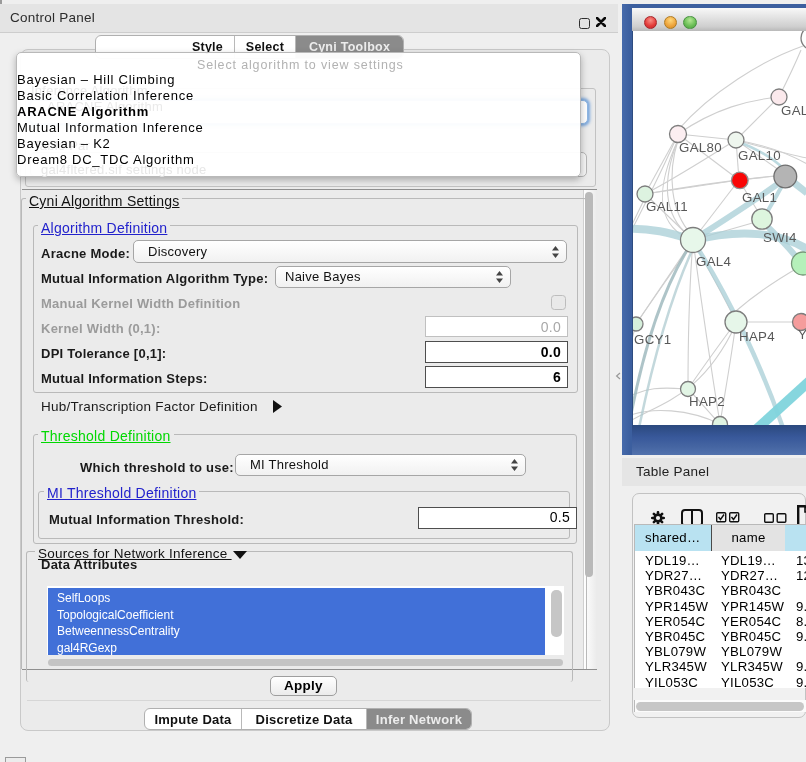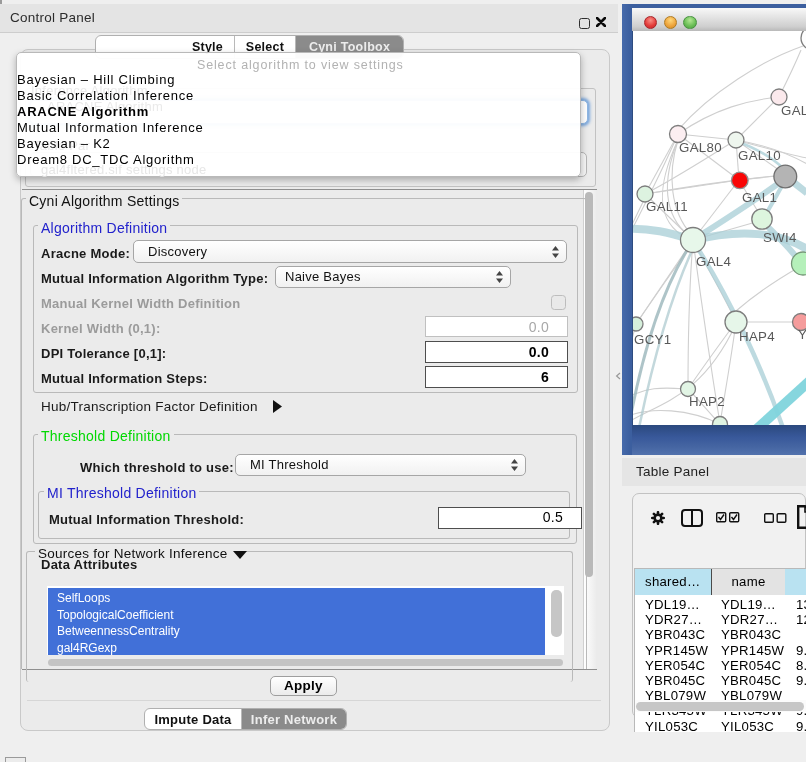--- a/index.html
+++ b/index.html
@@ -2,23 +2,23 @@
 <html><head>
 <meta charset="utf-8">
 <style>
 html,body{margin:0;padding:0;}
 body{width:806px;height:762px;position:relative;overflow:hidden;background:#efefef;
   font-family:"Liberation Sans",sans-serif;-webkit-font-smoothing:antialiased;letter-spacing:0.25px;}
 .abs{position:absolute;}
 .lbl{position:absolute;font-size:13px;color:#1a1a1a;white-space:nowrap;}
 .b{font-weight:bold;}
 .grp{position:absolute;border:1px solid #b9b9b9;border-radius:3px;}
-.glab{position:absolute;font-size:14px;background:#ebebeb;padding:0 3px;white-space:nowrap;}
+.glab{position:absolute;font-size:14px;background:#ebebeb;padding:0 3px;white-space:nowrap;text-decoration:underline;}
 .field{position:absolute;background:#fff;font-size:14px;text-align:right;
-  padding-right:18px;box-sizing:border-box;}
+  padding-right:6px;box-sizing:border-box;}
 .combo{position:absolute;background:linear-gradient(#ffffff,#f1f1f1);
   border:1px solid #a6a6a6;border-radius:5px;box-sizing:border-box;
   font-size:13px;color:#111;}
 .combo .ar{position:absolute;right:6px;top:50%;margin-top:-6px;width:9px;height:12px;}
 .seg{position:absolute;display:flex;background:#fff;border:1px solid #b0b0b0;
   border-radius:6px;overflow:hidden;font-size:12.5px;font-weight:bold;color:#111;}
 .seg>div{display:flex;align-items:center;justify-content:center;border-right:1px solid #b9b9b9;}
 .seg>div:last-child{border-right:none;}
 .seg>div.sel{background:#8b8b8b;color:#ededed;}
 </style>
@@ -105,41 +105,42 @@
   <div class="abs" style="left:14px;top:2px;">MI Threshold</div>
   <svg class="ar" width="9" height="12" viewBox="0 0 9 12">
       <path d="M4.5 0 L8 4.5 L1 4.5 Z M4.5 12 L8 7.5 L1 7.5 Z" fill="#444"></path>
     </svg>
 </div>
 
 <div class="grp" style="left:38px;top:491px;width:530px;height:46px;"></div>
 <div class="glab" style="left:44px;top:485px;color:#2222cc;">MI Threshold Definition</div>
 
 <div class="lbl b" style="left:49px;top:512px;">Mutual Information Threshold:</div>
-<div class="field" style="left:418px;top:507px;width:144px;height:22px;border:1.5px solid #4e4e4e;color:#000;line-height:19px;margin-left:20px;">0.5</div>
+<div class="field" style="left:418px;top:507px;width:159px;height:22px;border:1.5px solid #4e4e4e;color:#000;line-height:19px;">0.5</div>
 
 <div class="grp" style="left:26px;top:551px;width:545px;height:130px;border-bottom:none;"></div>
 <div class="glab" style="left:35px;top:545.5px;color:#111;font-size:13.5px;">Sources for Network Inference&nbsp;</div>
 <svg class="abs" style="left:233px;top:550px;" width="14" height="10" viewBox="0 0 14 10">
     <path d="M0 1 L14 1 L7 9 Z" fill="#111"></path>
   </svg>
 
 <div class="lbl b" style="left:41px;top:557px;">Data Attributes</div>
 
 <div class="abs" style="left:47px;top:586px;width:517px;height:69px;background:#fff;"></div>
 <div class="abs" style="left:48px;top:588px;width:497px;height:67px;background:#4170d8;color:#fff;font-size:12px;letter-spacing:0;padding:2px 0 0 9px;box-sizing:border-box;line-height:16.6px;">SelfLoops<br>TopologicalCoefficient<br>BetweennessCentrality<br>gal4RGexp</div>
 <div class="abs" style="left:551px;top:590px;width:11px;height:47px;background:#c6c6c6;border-radius:5px;"></div>
 <div class="abs" style="left:48px;top:658.5px;width:515px;height:7px;background:#c4c4c4;border-radius:3.5px;"></div>
 
 <div class="abs" style="left:270px;top:676px;width:67px;height:19.5px;background:linear-gradient(#ffffff,#ebebeb);border:1px solid #9e9e9e;border-radius:5px;box-sizing:border-box;text-align:center;font-size:13.5px;font-weight:bold;line-height:18px;">Apply</div>
 
 <div class="abs" style="left:27px;top:700px;width:574px;height:1px;background:#d6d6d6;"></div>
 
 <div class="seg" style="left:144px;top:708px;height:20px;font-size:13px;">
   <div style="width:96px;">Impute Data</div>
+  <div style="width:124px;">Discretize Data</div>
   <div class="sel" style="width:104px;">Infer Network</div>
 </div>
 
 <div class="abs" style="left:5px;top:757px;width:19px;height:10px;background:#ececec;border:1px solid #9a9a9a;"></div>
 
 <svg class="abs" style="left:615px;top:372px;" width="6" height="8" viewBox="0 0 6 8">
     <path d="M5 1 L1.6 4 L5 7" stroke="#999" stroke-width="1.2" fill="none"></path>
   </svg>
 
 <div class="abs" id="popup" style="left:16px;top:52px;width:563px;height:123px;background:rgba(255,255,255,0.96);border:1px solid #b9b9b9;border-radius:5px;box-shadow:0 3px 7px rgba(0,0,0,0.28);">
@@ -273,21 +274,21 @@
 </svg>
 <svg class="abs" style="left:764px;top:513px;" width="23" height="10" viewBox="0 0 23 10">
   <rect x="0.7" y="0.7" width="8.6" height="8.6" rx="1" fill="none" stroke="#111" stroke-width="1.4"></rect>
   <rect x="13.2" y="0.7" width="8.6" height="8.6" rx="1" fill="none" stroke="#111" stroke-width="1.4"></rect>
 </svg>
 <svg class="abs" style="left:797px;top:505px;" width="13" height="24" viewBox="0 0 13 24">
   <path d="M1.2 1.2 L8 1.2 L14 7 L14 22.8 L1.2 22.8 Z" fill="none" stroke="#111" stroke-width="2.4"></path>
   <path d="M8 1.2 L8 7 L14 7" fill="none" stroke="#111" stroke-width="1.6"></path>
 </svg>
 
-<div class="abs" id="tbl" style="left:634px;top:568px;width:172px;height:164px;background:#fff;border:1px solid #b9b9b9;border-bottom:none;border-right:none;box-sizing:border-box;overflow:hidden;font-size:13.2px;">
+<div class="abs" id="tbl" style="left:634px;top:524px;width:172px;height:164px;background:#fff;border:1px solid #b9b9b9;border-bottom:none;border-right:none;box-sizing:border-box;overflow:hidden;font-size:13.2px;">
   <div class="abs" style="left:0;top:0;width:76.5px;height:26px;background:#b9e2f1;border-right:1.5px solid #4a4a4a;box-sizing:border-box;text-align:center;line-height:26px;">shared…</div>
   <div class="abs" style="left:76.5px;top:0;width:75px;height:26px;background:#e3e3e3;border-right:1.5px solid #4a4a4a;box-sizing:border-box;text-align:center;line-height:26px;">name</div>
   <div class="abs" style="left:150px;top:0;width:22px;height:26px;background:#b9e2f1;"></div>
   <div class="abs" style="left:10px;top:28px;line-height:15.2px;">YDL19…<br>YDR27…<br>YBR043C<br>YPR145W<br>YER054C<br>YBR045C<br>YBL079W<br>YLR345W<br>YIL053C</div>
   <div class="abs" style="left:86px;top:28px;line-height:15.2px;">YDL19…<br>YDR27…<br>YBR043C<br>YPR145W<br>YER054C<br>YBR045C<br>YBL079W<br>YLR345W<br>YIL053C</div>
   <div class="abs" style="left:161px;top:28px;line-height:15.2px;">13<br>12<br><br>9.<br>8.<br>9.<br><br>9.<br>9.</div>
 </div>
 <div class="abs" style="left:634px;top:700px;width:171px;height:12px;background:#fbfbfb;border-left:1px solid #b9b9b9;"></div>
 <div class="abs" style="left:636px;top:701.5px;width:168px;height:9px;background:#c6c6c6;border-radius:4.5px;"></div>
 

